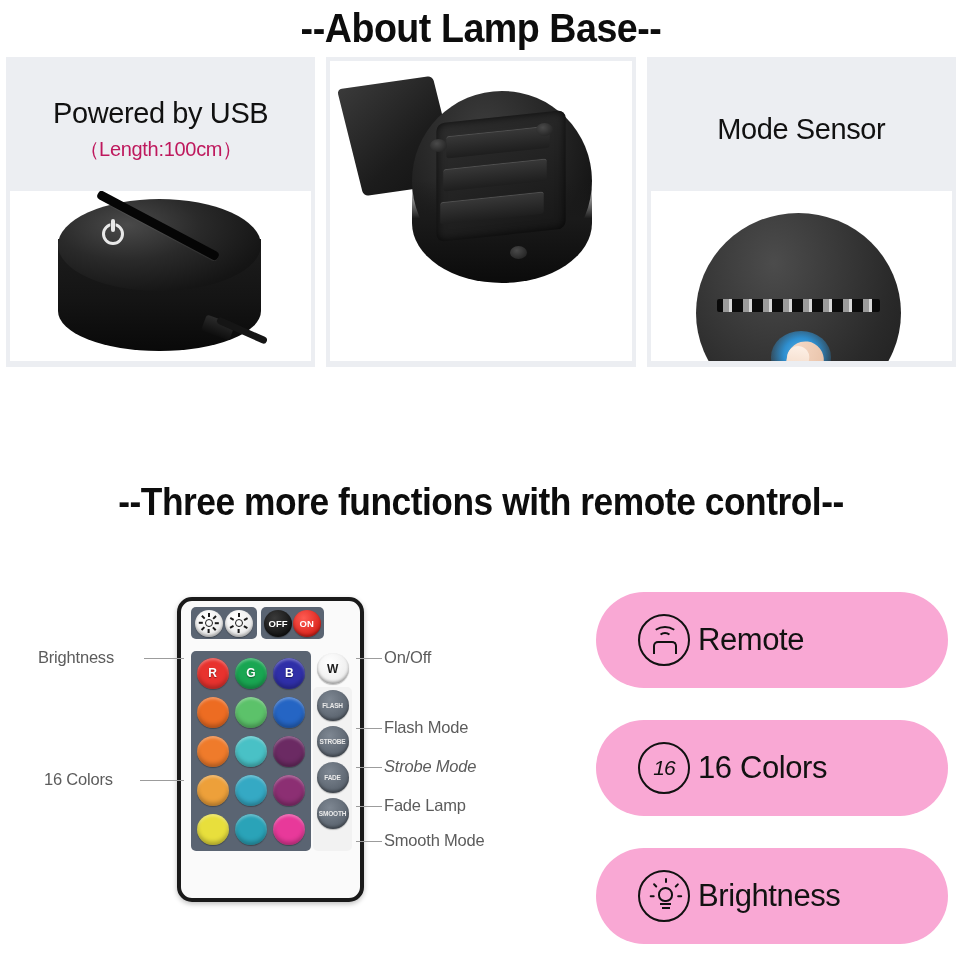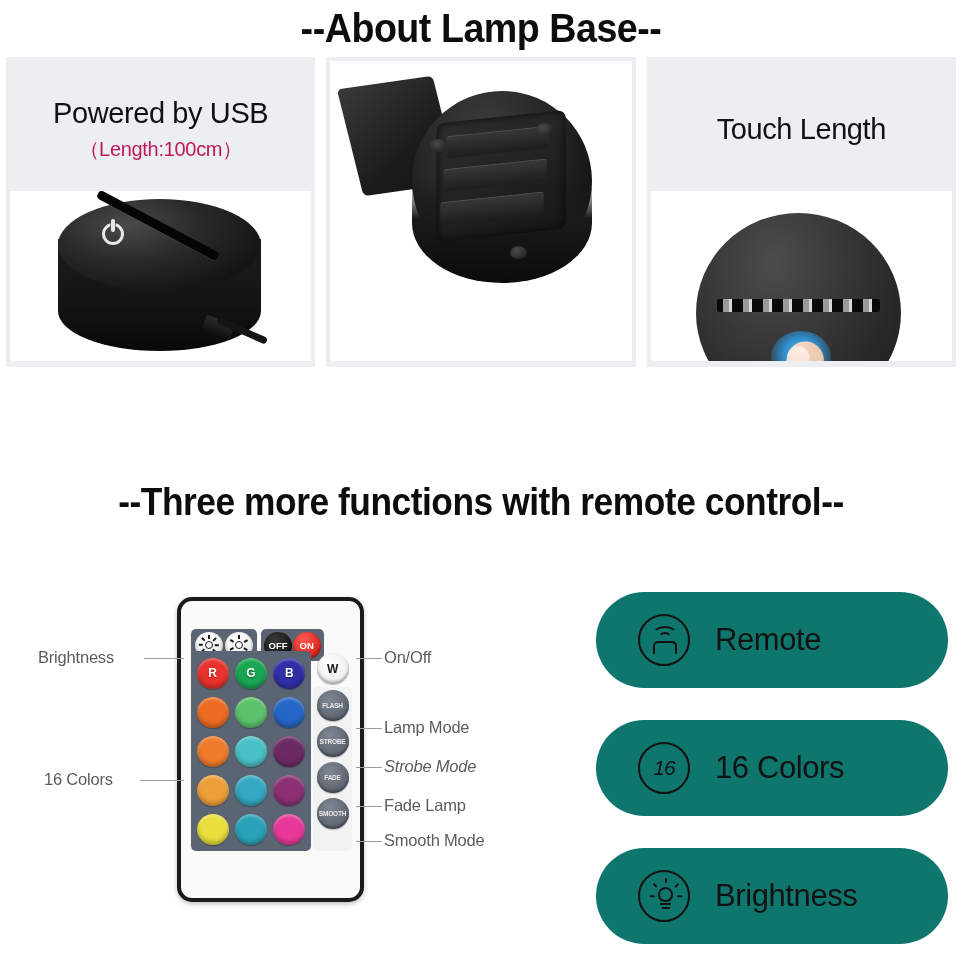--- a/index.html
+++ b/index.html
@@ -207,21 +207,21 @@
   
   .remote {
     position: absolute; left: 177px; top: 597px;
     width: 187px; height: 305px;
     background: #fafafa;
     border: 4px solid #1a1a1a;
     border-radius: 15px;
     box-shadow: 0 2px 5px rgba(0,0,0,0.25);
   }
   .remote-pad-top {
-    position: absolute; left: 10px; top: 28px;
+    position: absolute; left: 10px; top: 6px;
     width: 133px; height: 32px;
     display: flex; gap: 4px;
   }
   .pad-group {
     background: #5a6472; border-radius: 5px;
     display: flex; align-items: center; justify-content: space-around;
     padding: 0 3px;
   }
   .pad-group.g1 { width: 80px; }
   .pad-group.g2 { width: 77px; }
@@ -307,24 +307,24 @@
   }
 
   
   .pills {
     position: absolute; left: 596px; top: 592px;
     width: 352px;
     display: flex; flex-direction: column; gap: 32px;
   }
   .pill {
     height: 96px; width: 100%;
-    background: #0f766e;
+    background: #f9a8d4;
     border-radius: 48px;
     display: flex; align-items: center;
-    padding-left: 42px; gap: 25px;
+    padding-left: 42px; gap: 8px;
   }
   .pill-label {
     font-size: 31px; color: #121212; letter-spacing: -0.4px;
   }
   .pill-icon {
     width: 52px; height: 52px; flex: 0 0 52px;
     border: 2.6px solid #111; border-radius: 50%;
     position: relative;
     font-style: italic;
   }
@@ -404,21 +404,21 @@
           <div class="batt-cell" style="left:110px; top:136px;"></div>
           <div class="batt-screw" style="left:100px; top:78px;"></div>
           <div class="batt-screw" style="left:206px; top:62px;"></div>
           <div class="batt-screw" style="left:180px; top:185px;"></div>
         </div>
       </div>
     </div>
 
     <div class="panel">
       <div class="panel-head">
-        <div class="panel-title">Touch Length</div>
+        <div class="panel-title">Mode Sensor</div>
       </div>
       <div class="panel-img">
         <div class="lamp-wrap">
           <div class="ts-disc"></div>
           <div class="ts-strip"></div>
           <div class="ts-glow"></div>
           <div class="ts-hand"></div>
           <div class="ts-thumb"></div>
           <div class="ts-finger"></div>
           <div class="ts-nail"></div>
@@ -498,21 +498,21 @@
 
   <div class="callout" style="left:38px; top:648px;">Brightness</div>
   <div class="leader" style="left:144px; top:658px; width:40px;"></div>
 
   <div class="callout" style="left:44px; top:770px;">16 Colors</div>
   <div class="leader" style="left:140px; top:780px; width:44px;"></div>
 
   <div class="callout right" style="left:384px; top:648px;">On/Off</div>
   <div class="leader" style="left:356px; top:658px; width:26px;"></div>
 
-  <div class="callout right" style="left:384px; top:718px;">Lamp Mode</div>
+  <div class="callout right" style="left:384px; top:718px;">Flash Mode</div>
   <div class="leader" style="left:356px; top:728px; width:26px;"></div>
 
   <div class="callout right" style="left:384px; top:757px;font-style:italic;">Strobe Mode</div>
   <div class="leader" style="left:356px; top:767px; width:26px;"></div>
 
   <div class="callout right" style="left:384px; top:796px;">Fade Lamp</div>
   <div class="leader" style="left:356px; top:806px; width:26px;"></div>
 
   <div class="callout right" style="left:384px; top:831px;">Smooth Mode</div>
   <div class="leader" style="left:356px; top:841px; width:26px;"></div>

